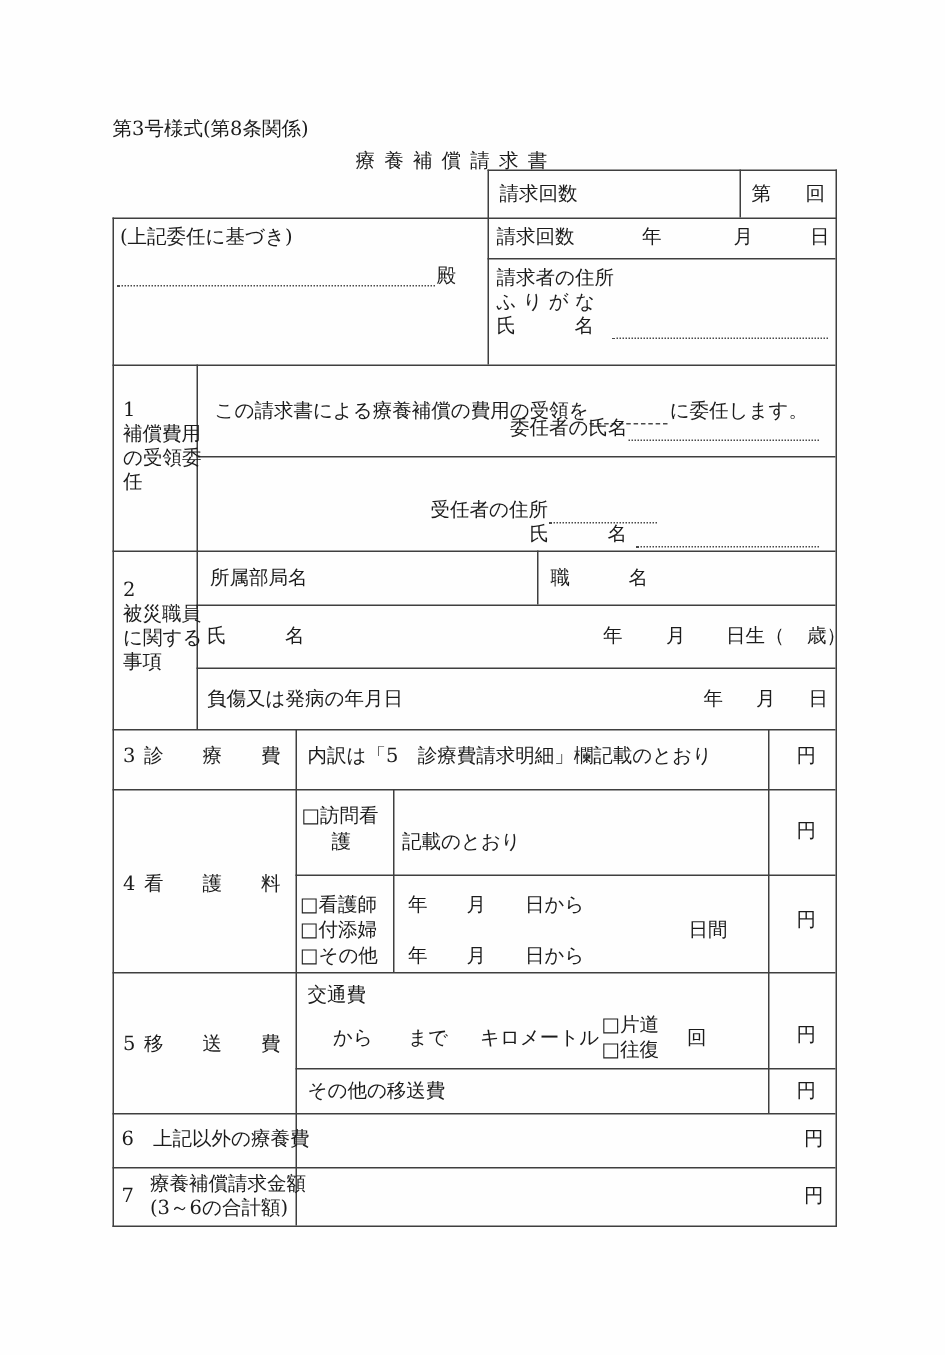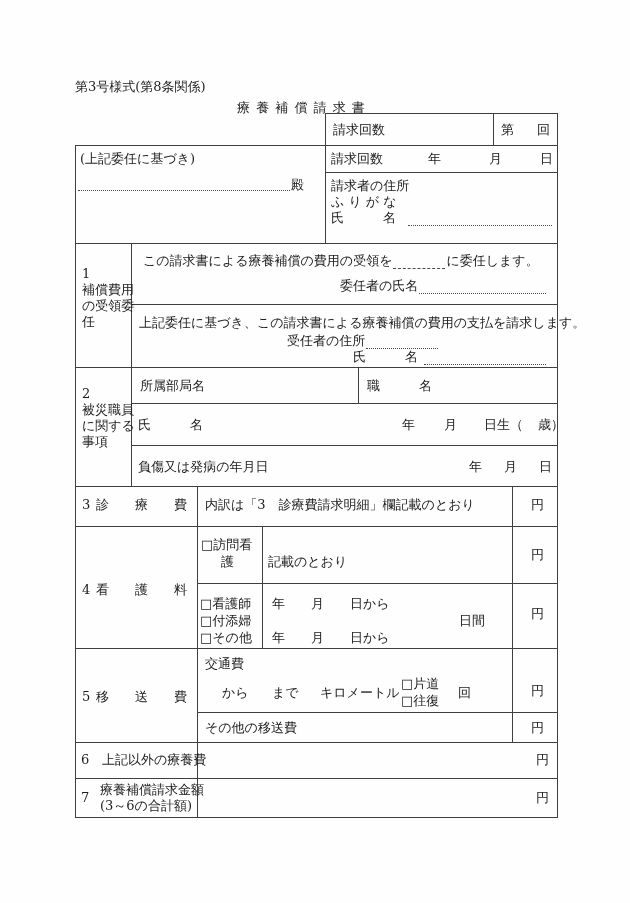--- a/index.html
+++ b/index.html
@@ -6,21 +6,21 @@
   .page {
     position:relative; width:630px; height:903px; background:#fefefe;
     font-family:"DejaVu Serif","Liberation Serif",serif;
     color:#1b1b1b; font-size:13px; overflow:hidden;
   }
   .t  { position:absolute; white-space:pre; line-height:16px; }
   .hl { position:absolute; height:1px; background:#3f3f3f; }
   .vl { position:absolute; width:1px;  background:#3f3f3f; }
   .dotfill { position:absolute; height:14px; border-bottom:1px dotted #4a4a4a; }
   .blank-dash { display:inline-block; width:52px; height:13px; border-bottom:1px dashed #4a4a4a; margin:0 1px; }
-  .flexline { position:absolute; display:flex; align-items:flex-end; white-space:pre; line-height:16px; }
+  .flexline { position:absolute; display:flex; align-items:flex-end; white-space:pre; line-height:16px;margin-top:14px; }
   .title { letter-spacing:1px; }
 </style>
 </head>
 <body>
 
 <div class="page">
 
   <div class="t" style="left:75px;top:79px">第3号様式(第8条関係)</div>
   <div class="t title" style="left:237px;top:100px">療 養 補 償 請 求 書</div>
 
@@ -72,21 +72,20 @@
   <div class="t" style="left:82px;top:282px">補償費用</div>
   <div class="t" style="left:82px;top:298px">の受領委</div>
   <div class="t" style="left:82px;top:314px">任</div>
 
   <div class="flexline" style="left:143px;top:253px">
     <span>この請求書による療養補償の費用の受領を</span><span class="blank-dash"></span><span>に委任します。</span>
   </div>
   <div class="t" style="left:340px;top:278px">委任者の氏名</div>
   <div class="dotfill" style="left:419px;top:279px;width:127px"></div>
 
-  <div class="t" style="left:139px;top:315px">上記委任に基づき、この請求書による療養補償の費用の支払を請求します。</div>
   <div class="t" style="left:287px;top:333px">受任者の住所</div>
   <div class="dotfill" style="left:366px;top:334px;width:72px"></div>
   <div class="t" style="left:353px;top:349px">氏　　　名</div>
   <div class="dotfill" style="left:424px;top:350px;width:122px"></div>
 
   <div class="t" style="left:82px;top:386px">2</div>
   <div class="t" style="left:82px;top:402px">被災職員</div>
   <div class="t" style="left:82px;top:418px">に関する</div>
   <div class="t" style="left:82px;top:434px">事項</div>
 
@@ -99,21 +98,21 @@
   <div class="t" style="left:484px;top:417px">日生（</div>
   <div class="t" style="left:538px;top:417px">歳）</div>
 
   <div class="t" style="left:138px;top:459px">負傷又は発病の年月日</div>
   <div class="t" style="left:469px;top:459px">年</div>
   <div class="t" style="left:504px;top:459px">月</div>
   <div class="t" style="left:539px;top:459px">日</div>
 
   <div class="t" style="left:82px;top:497px">3</div>
   <div class="t" style="left:96px;top:497px">診　　療　　費</div>
-  <div class="t" style="left:205px;top:497px">内訳は「3　診療費請求明細」欄記載のとおり</div>
+  <div class="t" style="left:205px;top:497px">内訳は「5　診療費請求明細」欄記載のとおり</div>
   <div class="t" style="left:531px;top:497px">円</div>
 
   <div class="t" style="left:82px;top:582px">4</div>
   <div class="t" style="left:96px;top:582px">看　　護　　料</div>
 
   <div class="t" style="left:201px;top:537px">□訪問看</div>
   <div class="t" style="left:221px;top:554px">護</div>
   <div class="t" style="left:268px;top:554px">記載のとおり</div>
   <div class="t" style="left:531px;top:547px">円</div>
 

